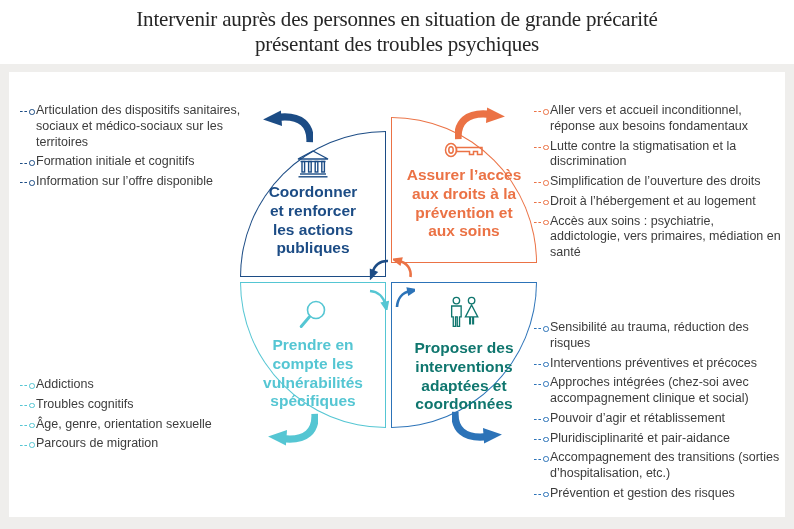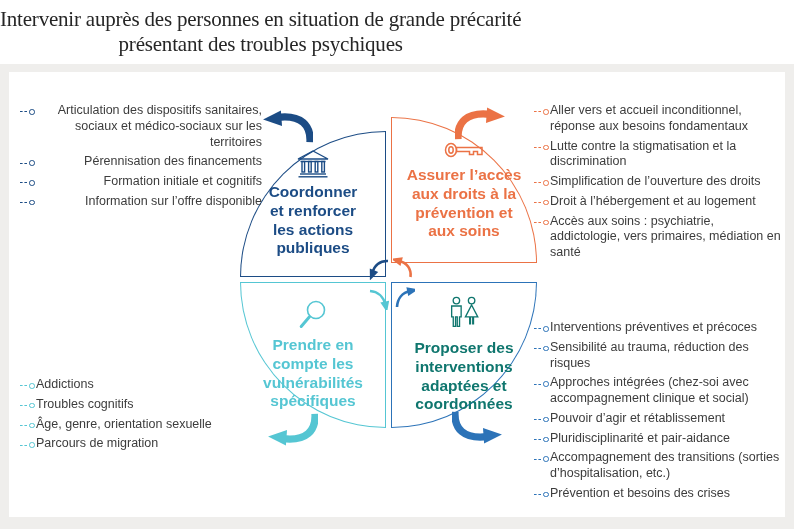--- a/index.html
+++ b/index.html
@@ -4,21 +4,21 @@
 <style>
   * { margin:0; padding:0; box-sizing:border-box; }
   html,body { width:794px; height:529px; }
   .page {
     position:relative; width:794px; height:529px;
     background:#efeeec; overflow:hidden;
     font-family:"Liberation Sans", sans-serif;
   }
   .title-band {
     position:absolute; left:0; top:0; width:794px; height:64px;
-    background:#ffffff; display:flex; align-items:center; justify-content:flex-start;
+    background:#ffffff; display:flex; align-items:center; justify-content:center;
   }
   .page-title {
     font-family:"Liberation Serif", serif; font-size:21px; line-height:1.2;
     color:#262626; text-align:center; white-space:pre-line; letter-spacing:-0.2px;
   }
   .card {
     position:absolute; left:9px; top:72px; width:776px; height:445px;
     background:#ffffff;
   }
   
@@ -42,21 +42,21 @@
   .a-blue   { left:452px; top:410px; color:#2c73b8; transform:scale(-1,-1); }
   
   .arrow-small { position:absolute; width:22px; height:22px; z-index:4; }
   .arrow-small svg { display:block; width:100%; height:100%; }
   .s-navy   { left:369px; top:258px; color:#1c4c85; }
   .s-orange { left:393px; top:257px; color:#eb7245; }
   .s-teal   { left:367px; top:288px; color:#55c6d3; }
   .s-blue   { left:393px; top:287px; color:#2c73b8; }
   
   .blist { position:absolute; z-index:2; }
-  .l-coordonner { left:20px;  top:103px; width:242px;text-align:right; --c:#1c4c85; }
+  .l-coordonner { left:20px;  top:103px; width:242px; --c:#1c4c85; }
   .l-prendre    { left:20px;  top:377px; width:242px; --c:#55c6d3; }
   .l-assurer    { left:534px; top:103px; width:252px; --c:#eb7245; }
   .l-proposer   { left:534px; top:320px; width:252px; --c:#2c73b8; }
   .li { display:flex; align-items:flex-start; margin-bottom:4px; }
   .marker { flex:0 0 16px; display:flex; align-items:center; margin-top:6px; color:var(--c); }
   .dash { width:7px; border-top:1.2px dashed currentColor; margin-right:2px; }
   .dot { width:5.5px; height:5.5px; border:1.7px solid currentColor; border-radius:50%; }
   .li-text { flex:1; font-size:12.5px; line-height:1.26; color:#3c3c3c; }
 </style>
 </head>
@@ -205,27 +205,20 @@
           <span class="dash"></span>
           <span class="dot"></span>
         </span>
         <span class="li-text">Articulation des dispositifs sanitaires, sociaux et médico-sociaux sur les territoires</span>
       </div>
     <div class="li">
         <span class="marker">
           <span class="dash"></span>
           <span class="dot"></span>
         </span>
-        <span class="li-text">Pérennisation des financements</span>
-      </div>
-    <div class="li">
-        <span class="marker">
-          <span class="dash"></span>
-          <span class="dot"></span>
-        </span>
         <span class="li-text">Formation initiale et cognitifs</span>
       </div>
     <div class="li">
         <span class="marker">
           <span class="dash"></span>
           <span class="dot"></span>
         </span>
         <span class="li-text">Information sur l’offre disponible</span>
       </div>
   </div>
@@ -298,34 +291,34 @@
         <span class="li-text">Parcours de migration</span>
       </div>
   </div>
 
   <div class="blist l-proposer">
     <div class="li">
         <span class="marker">
           <span class="dash"></span>
           <span class="dot"></span>
         </span>
+        <span class="li-text">Sensibilité au trauma, réduction des risques</span>
+      </div>
+    <div class="li">
+        <span class="marker">
+          <span class="dash"></span>
+          <span class="dot"></span>
+        </span>
         <span class="li-text">Interventions préventives et précoces</span>
       </div>
     <div class="li">
         <span class="marker">
           <span class="dash"></span>
           <span class="dot"></span>
         </span>
-        <span class="li-text">Sensibilité au trauma, réduction des risques</span>
-      </div>
-    <div class="li">
-        <span class="marker">
-          <span class="dash"></span>
-          <span class="dot"></span>
-        </span>
         <span class="li-text">Approches intégrées (chez-soi avec accompagnement clinique et social)</span>
       </div>
     <div class="li">
         <span class="marker">
           <span class="dash"></span>
           <span class="dot"></span>
         </span>
         <span class="li-text">Pouvoir d’agir et rétablissement</span>
       </div>
     <div class="li">
@@ -340,17 +333,17 @@
           <span class="dash"></span>
           <span class="dot"></span>
         </span>
         <span class="li-text">Accompagnement des transitions (sorties d’hospitalisation, etc.)</span>
       </div>
     <div class="li">
         <span class="marker">
           <span class="dash"></span>
           <span class="dot"></span>
         </span>
-        <span class="li-text">Prévention et besoins des crises</span>
+        <span class="li-text">Prévention et gestion des risques</span>
       </div>
   </div>
 
 </div>
 
 </body></html>

